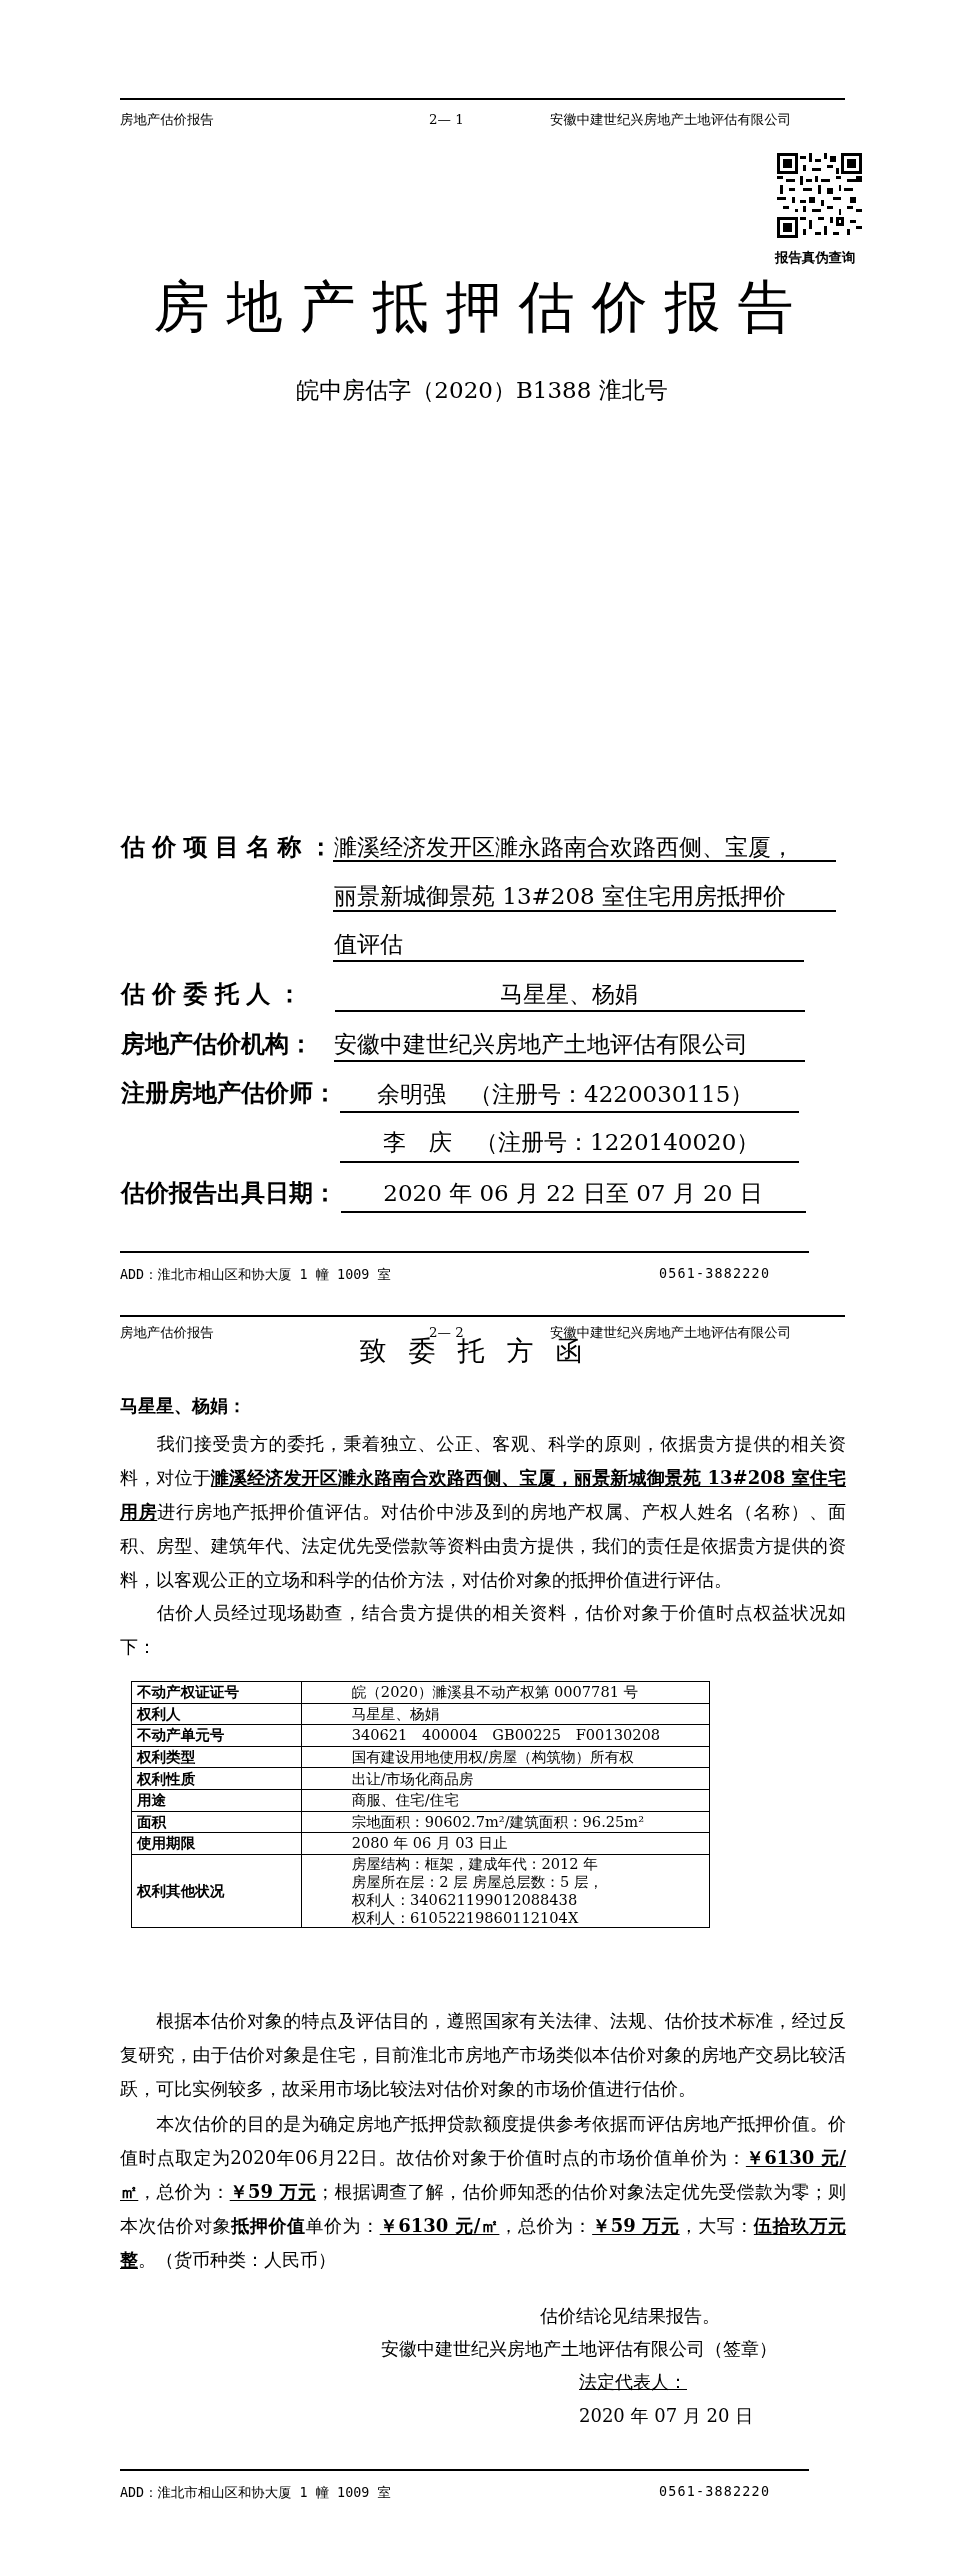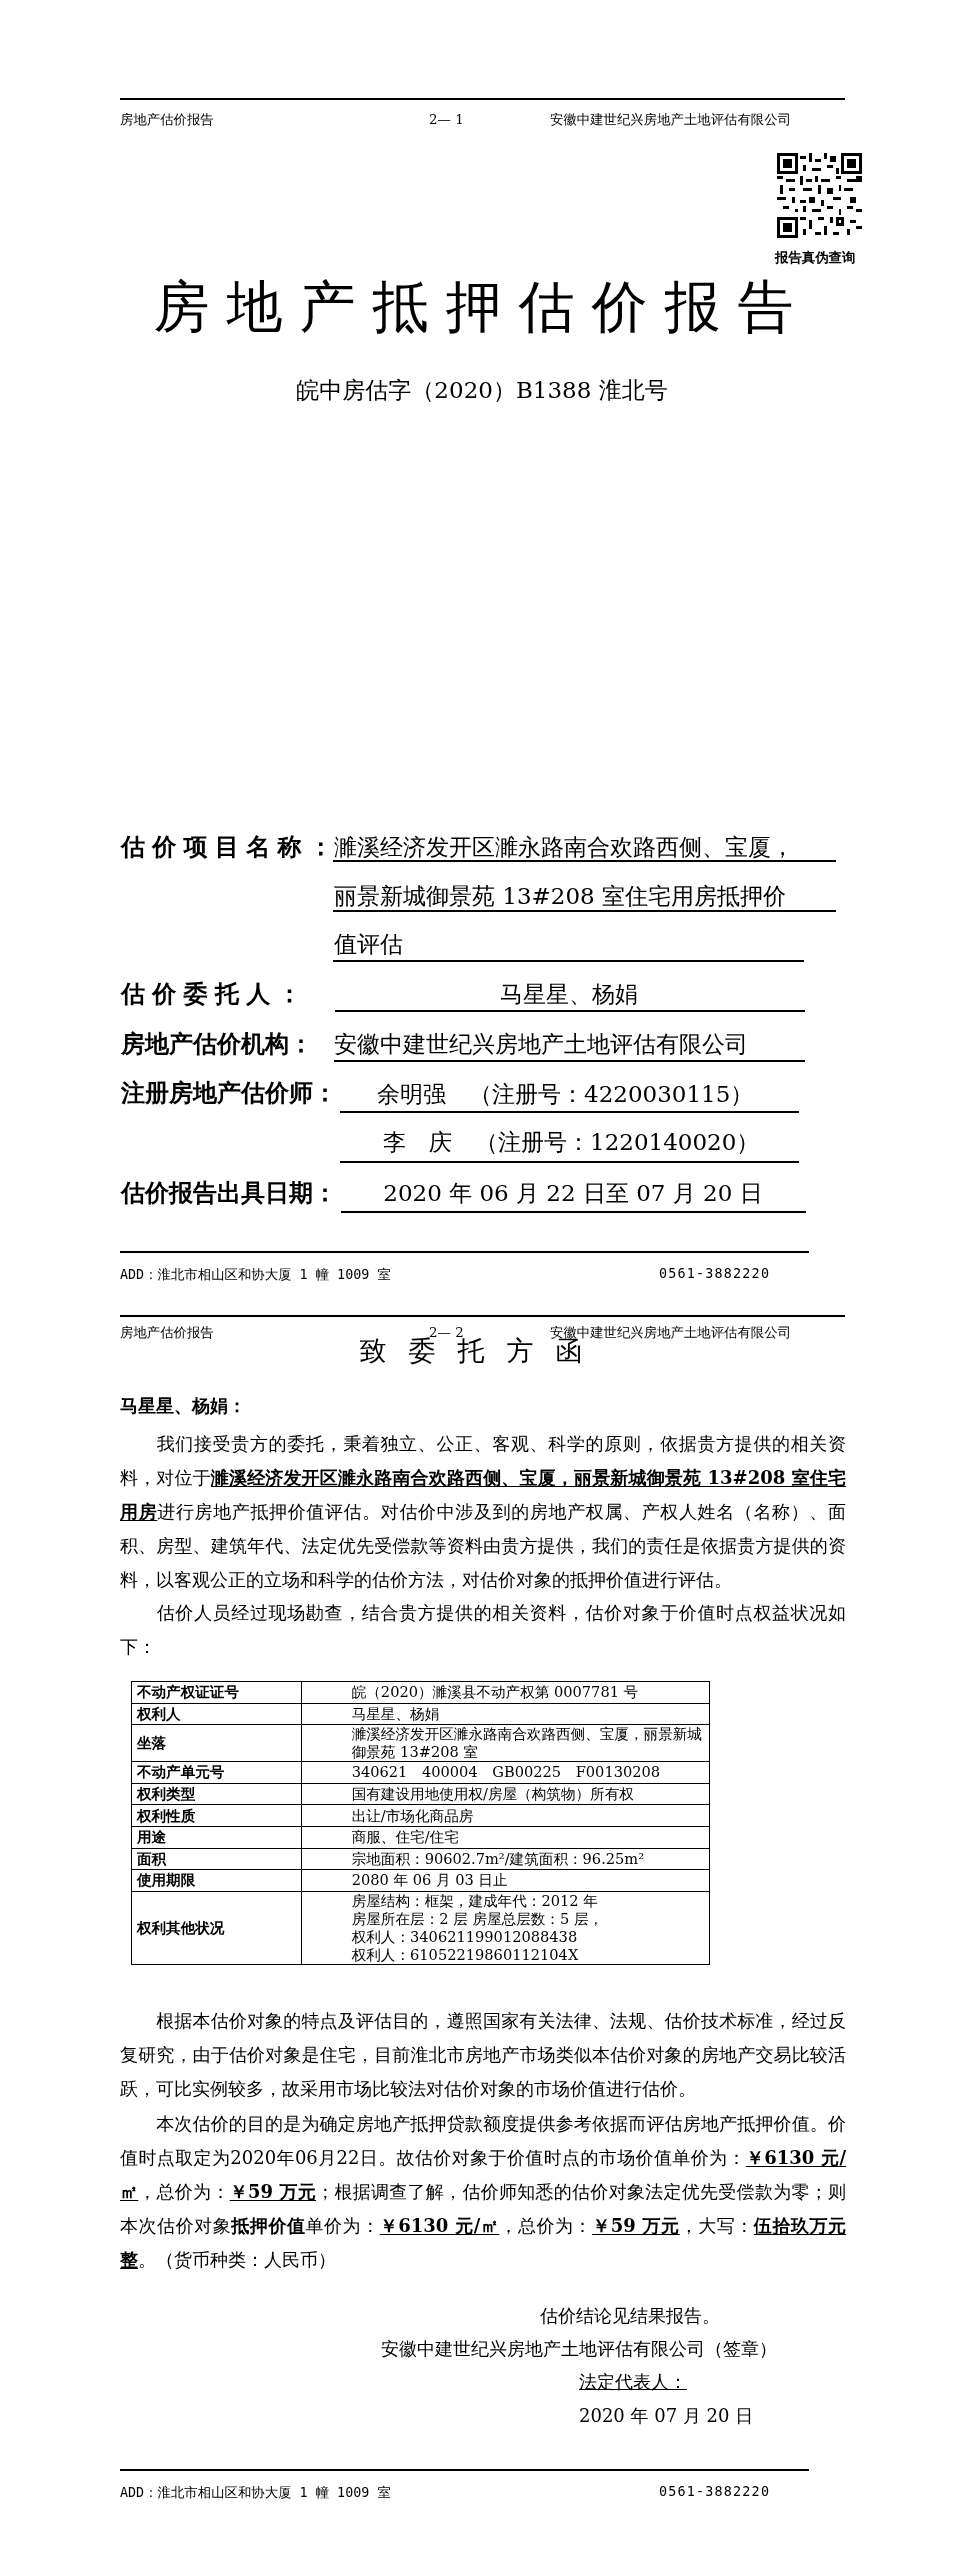--- a/index.html
+++ b/index.html
@@ -166,26 +166,20 @@
           <div>皖（2020）濉溪县不动产权第 0007781 号</div>
         </td>
       </tr>
       <tr>
         <td class="k">权利人</td>
         <td class="v">
           <div>马星星、杨娟</div>
         </td>
       </tr>
       <tr>
-        <td class="k">坐落</td>
-        <td class="v">
-          <div>濉溪经济发开区濉永路南合欢路西侧、宝厦，丽景新城御景苑 13#208 室</div>
-        </td>
-      </tr>
-      <tr>
         <td class="k">不动产单元号</td>
         <td class="v">
           <div>340621　400004　GB00225　F00130208</div>
         </td>
       </tr>
       <tr>
         <td class="k">权利类型</td>
         <td class="v">
           <div>国有建设用地使用权/房屋（构筑物）所有权</div>
         </td>

